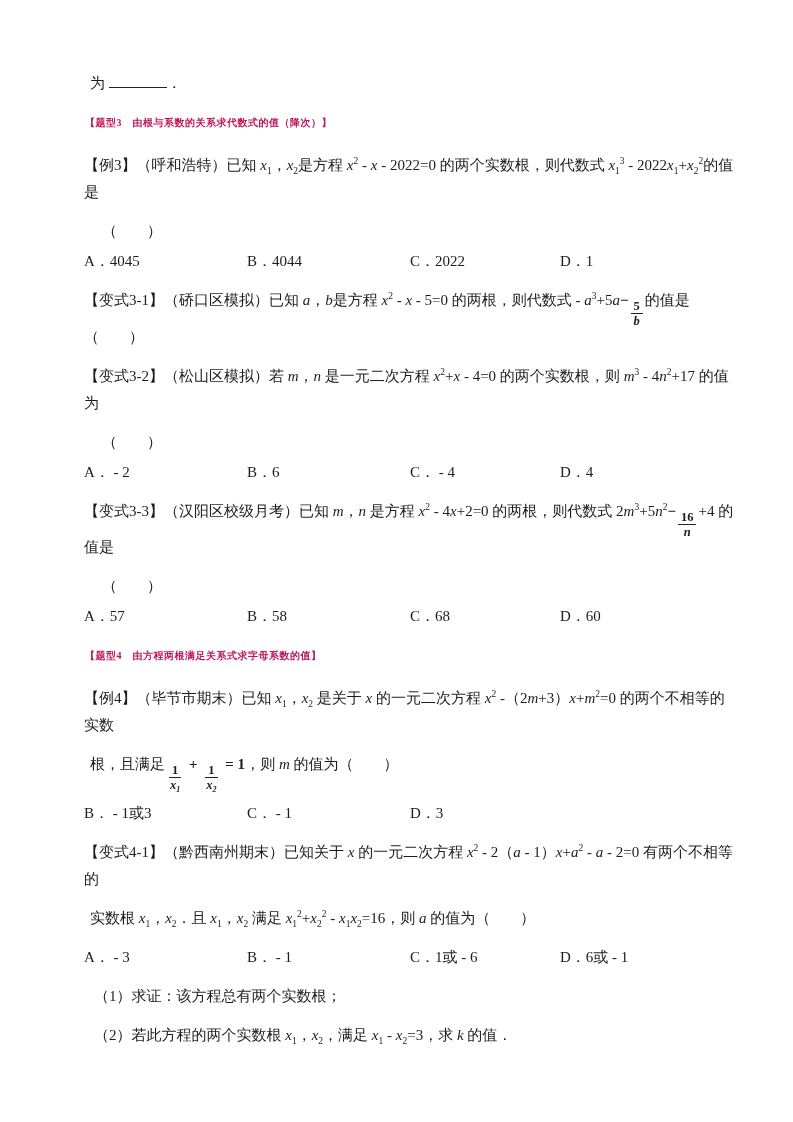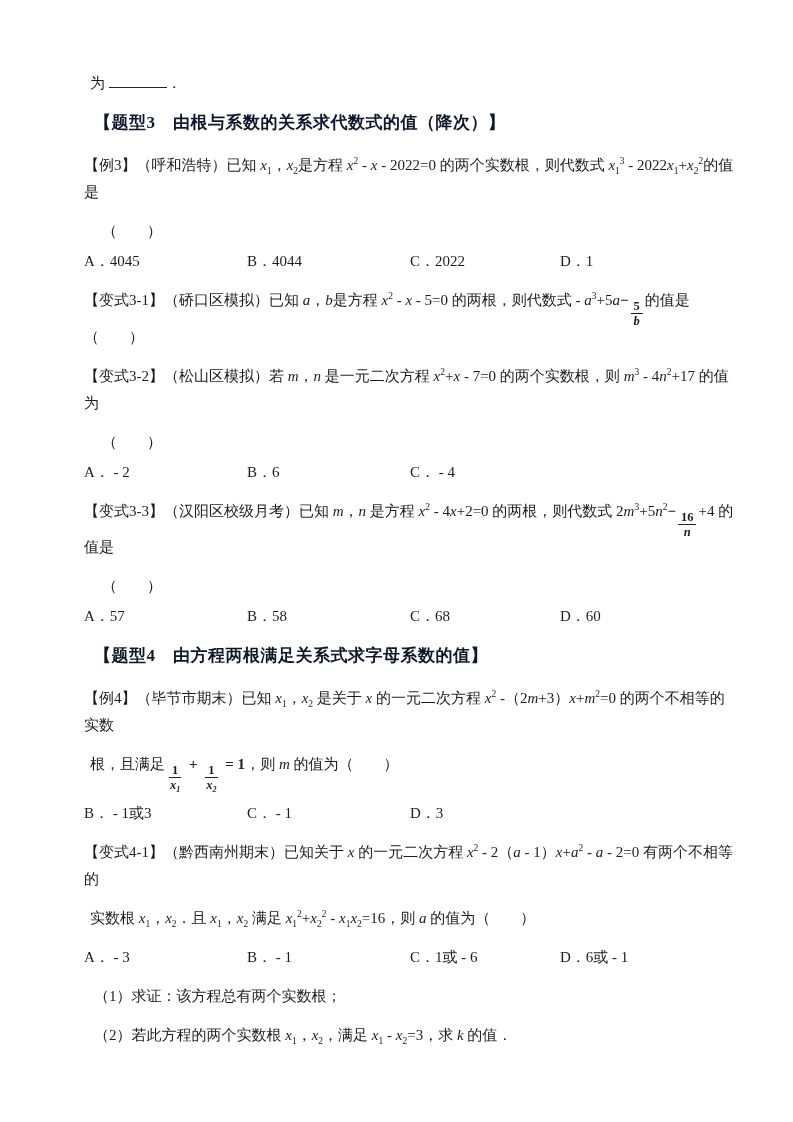--- a/index.html
+++ b/index.html
@@ -5,21 +5,21 @@
   html,body{margin:0;padding:0;background:#ffffff;}
   body{
     width:793px;height:1122px;
     box-sizing:border-box;
     padding:70px 54px 0 84px;
     font-family:"Liberation Serif","DejaVu Serif",serif;
     font-size:15px;color:#1c1c1c;
     overflow:hidden;
   }
   .line{line-height:27px;margin-bottom:12px;white-space:pre-wrap;}
-  .heading{color:#0f172a;font-weight:bold;font-size:17px;margin:4px 0 16px 10px;letter-spacing:0.5px;}
+  .heading{color:#be185d;font-weight:bold;font-size:10px;margin:4px 0 16px 1px;letter-spacing:0.5px;}
   .indent1{padding-left:6px;}
   .paren-line{padding-left:18px;margin-bottom:3px;}
   .sub-item{padding-left:10px;margin-top:9px;}
   .options{display:grid;grid-template-columns:163px 163px 150px 1fr;margin-bottom:12px;line-height:27px;}
   .opt{white-space:pre;}
   .var{font-style:italic;font-family:"Liberation Serif",serif;}
   .bold{font-weight:bold;}
   sub{font-size:9.5px;vertical-align:-4px;line-height:0;}
   sup{font-size:9.5px;vertical-align:6px;line-height:0;}
   .frac{
@@ -45,26 +45,27 @@
   <div class="line paren-line">（　　）</div>
   <div class="options">
     <span class="opt">A．4045</span>
     <span class="opt">B．4044</span>
     <span class="opt">C．2022</span>
     <span class="opt">D．1</span>
   </div>
 
   <div class="line"><span>【变式3-1】（硚口区模拟）已知 </span><span class="var">a</span><span>，</span><span class="var">b</span><span>是方程 </span><span class="var">x</span><sup>2</sup><span> - </span><span class="var">x</span><span> - 5=0 的两根，则代数式 - </span><span class="var">a</span><sup>3</sup><span>+5</span><span class="var">a</span><span class="bold">−</span><span class="frac"><span class="num">5</span><span class="var den">b</span></span><span>的值是（　　）</span></div>
 
-  <div class="line"><span>【变式3-2】（松山区模拟）若 </span><span class="var">m</span><span>，</span><span class="var">n</span><span> 是一元二次方程 </span><span class="var">x</span><sup>2</sup><span>+</span><span class="var">x</span><span> - 7=0 的两个实数根，则 </span><span class="var">m</span><sup>3</sup><span> - 4</span><span class="var">n</span><sup>2</sup><span>+17 的值为</span></div>
+  <div class="line"><span>【变式3-2】（松山区模拟）若 </span><span class="var">m</span><span>，</span><span class="var">n</span><span> 是一元二次方程 </span><span class="var">x</span><sup>2</sup><span>+</span><span class="var">x</span><span> - 4=0 的两个实数根，则 </span><span class="var">m</span><sup>3</sup><span> - 4</span><span class="var">n</span><sup>2</sup><span>+17 的值为</span></div>
   <div class="line paren-line">（　　）</div>
   <div class="options">
     <span class="opt">A． - 2</span>
     <span class="opt">B．6</span>
     <span class="opt">C． - 4</span>
+    <span class="opt">D．4</span>
   </div>
 
   <div class="line"><span>【变式3-3】（汉阳区校级月考）已知 </span><span class="var">m</span><span>，</span><span class="var">n</span><span> 是方程 </span><span class="var">x</span><sup>2</sup><span> - 4</span><span class="var">x</span><span>+2=0 的两根，则代数式 2</span><span class="var">m</span><sup>3</sup><span>+5</span><span class="var">n</span><sup>2</sup><span class="bold">−</span><span class="frac"><span class="num">16</span><span class="var den">n</span></span><span>+4 的值是</span></div>
   <div class="line paren-line">（　　）</div>
   <div class="options">
     <span class="opt">A．57</span>
     <span class="opt">B．58</span>
     <span class="opt">C．68</span>
     <span class="opt">D．60</span>
   </div>

